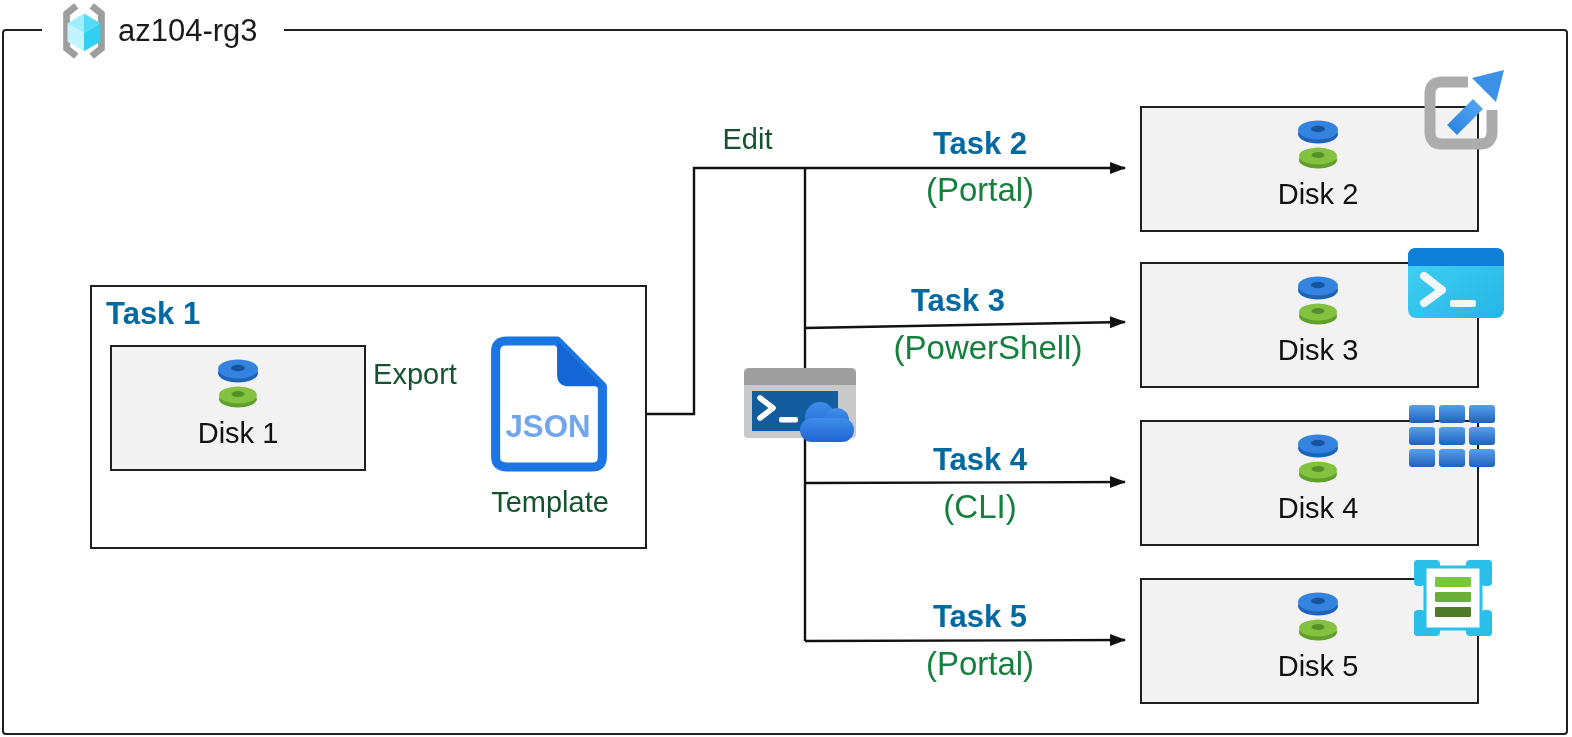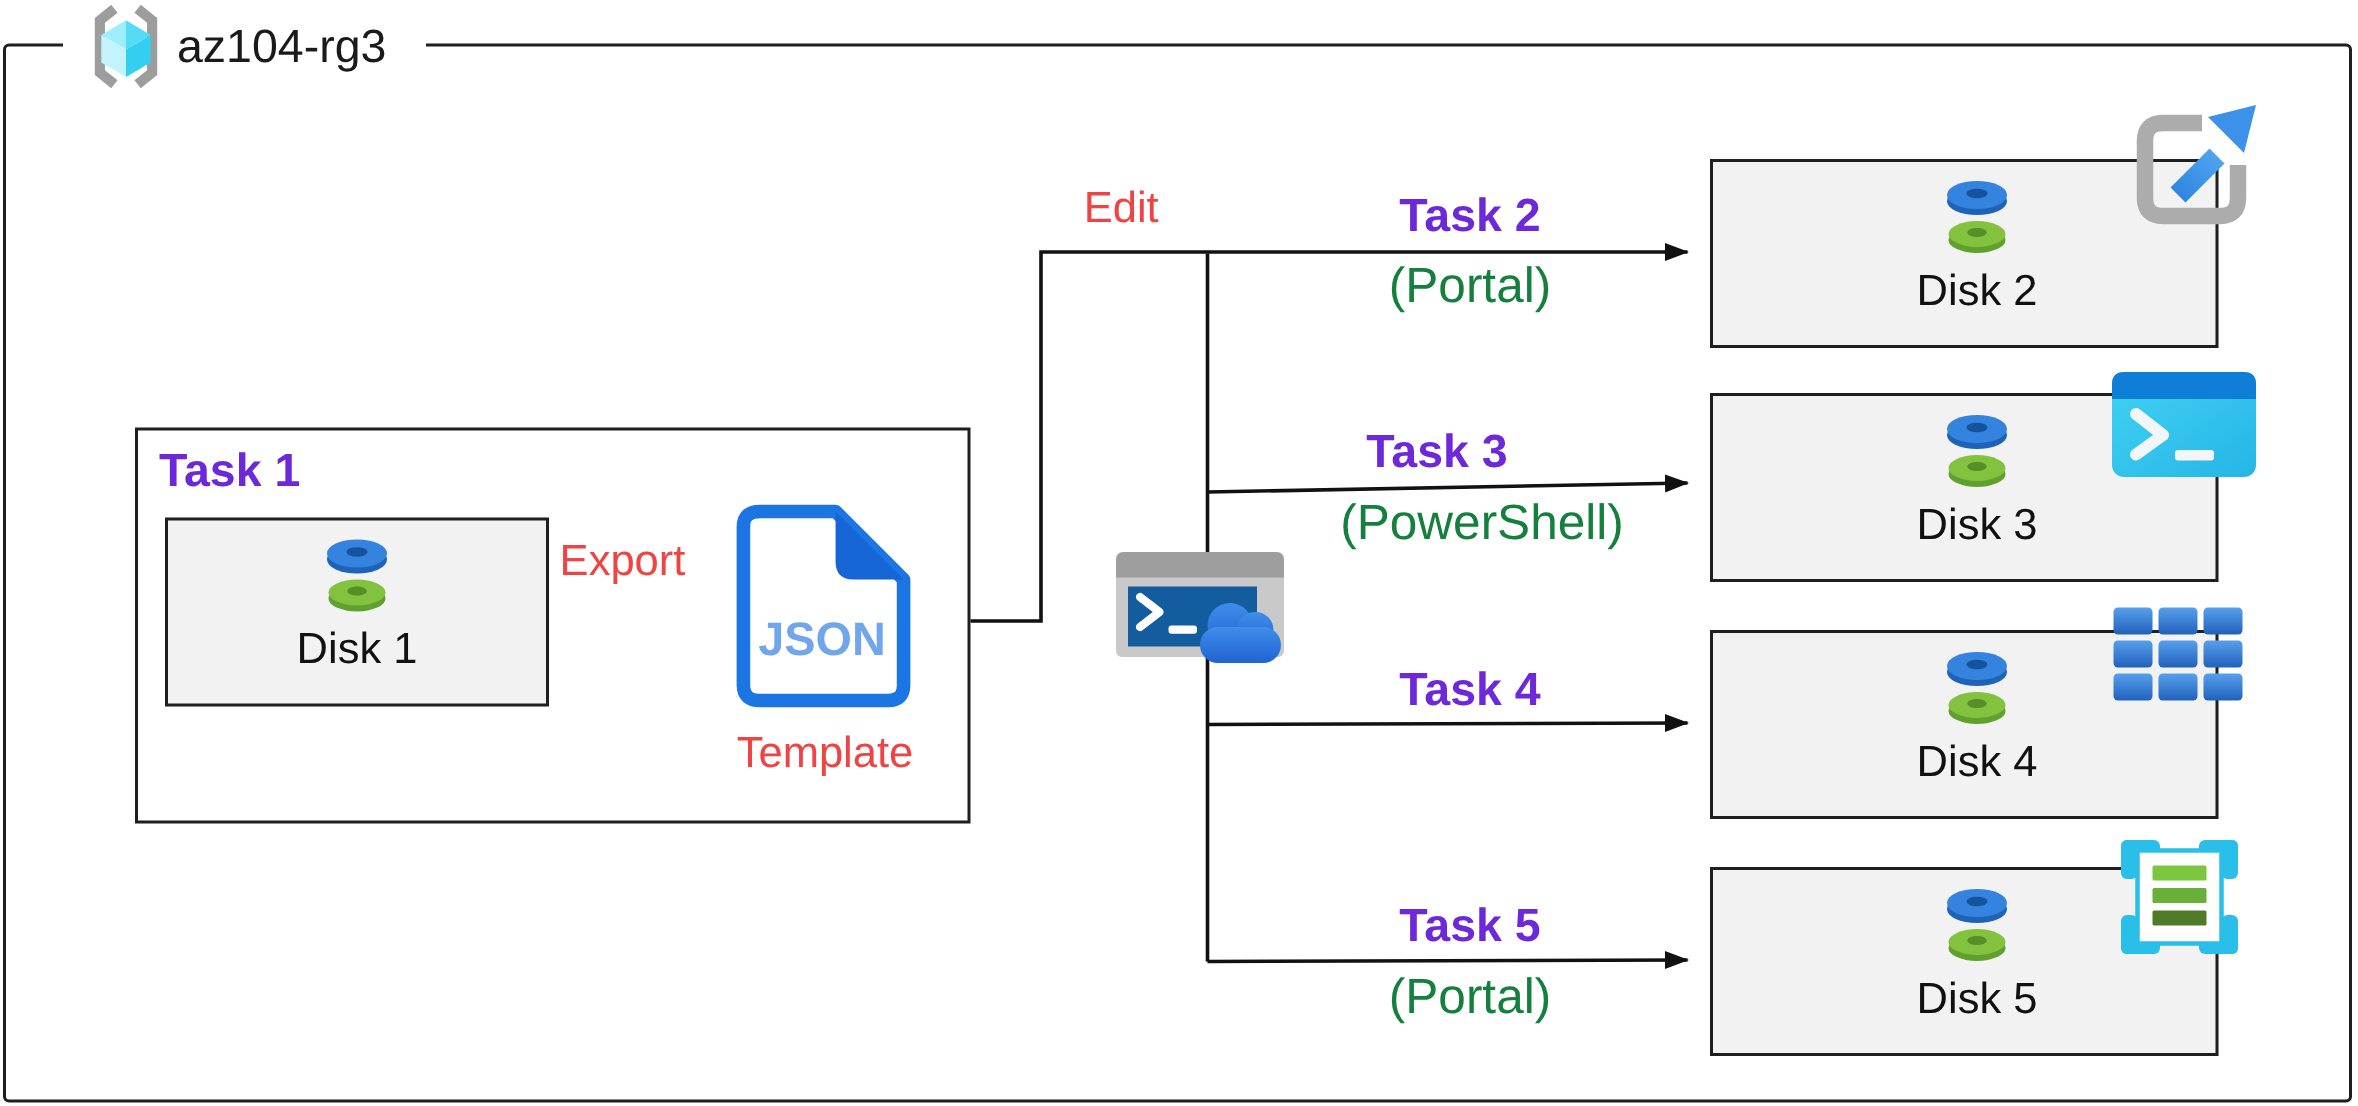--- a/index.html
+++ b/index.html
@@ -9,29 +9,29 @@
   }
   .abs{position:absolute;}
   
   #rg-frame{left:2px;top:29px;width:1562px;height:702px;border:2.5px solid #1f1f1f;border-radius:4px;z-index:1;}
   #rg-header{left:42px;top:0;height:62px;display:flex;align-items:center;background:#fff;padding:0 26px 0 8px;z-index:6;}
   #rg-header .rg-label{font-size:31px;color:#1a1a1a;white-space:nowrap;}
   
   #connectors{left:0;top:0;width:1572px;height:737px;z-index:2;}
   
   .task1-box{left:90px;top:285px;width:553px;height:260px;background:#fff;border:2.5px solid #1f1f1f;z-index:3;}
-  .task-title{font-weight:bold;font-size:31px;color:#6d28d9;line-height:1.1;}
+  .task-title{font-weight:bold;font-size:31px;color:#0369a1;line-height:1.1;}
   .disk-box{background:#F2F2F2;border:2.5px solid #1f1f1f;display:flex;flex-direction:column;align-items:center;z-index:3;}
   .disk-box .disk-label{font-size:29px;color:#111;margin-top:3px;}
   #disk1-box{position:absolute;left:18px;top:58px;width:252px;height:122px;}
   .disk-right{left:1140px;width:318px;height:122px;padding-left:17px;}
   .disk-right .disk-glyph{margin-top:9px;}
   #disk1-box .disk-glyph{margin-top:9px;}
   
-  .lbl{font-size:29px;color:#ef4444;text-align:center;z-index:3;}
+  .lbl{font-size:29px;color:#14532d;text-align:center;z-index:3;}
   .branch-title{width:300px;text-align:center;z-index:3;}
   .branch-method{width:300px;text-align:center;font-size:33px;color:#15803d;z-index:3;}
   .icon-layer{z-index:5;}
   svg{display:block;}
 </style>
 </head>
 <body>
 
 <div id="canvas">
 
@@ -126,20 +126,21 @@
     </g>
   </svg>
 
   <div class="abs branch-title task-title" style="left:830px;top:127px;">Task 2</div>
   <div class="abs branch-method" style="left:830px;top:171px;">(Portal)</div>
 
   <div class="abs branch-title task-title" style="left:808px;top:284px;">Task 3</div>
   <div class="abs branch-method" style="left:838px;top:329px;">(PowerShell)</div>
 
   <div class="abs branch-title task-title" style="left:830px;top:443px;">Task 4</div>
+  <div class="abs branch-method" style="left:830px;top:488px;">(CLI)</div>
 
   <div class="abs branch-title task-title" style="left:830px;top:600px;">Task 5</div>
   <div class="abs branch-method" style="left:830px;top:645px;">(Portal)</div>
 
   <div class="abs disk-box disk-right" style="top:106px;">
     <svg class="disk-glyph" width="54" height="58" viewBox="0 0 54 58">
         <use href="#diskSym"></use>
       </svg>
     <div class="disk-label">Disk 2</div>
   </div>

